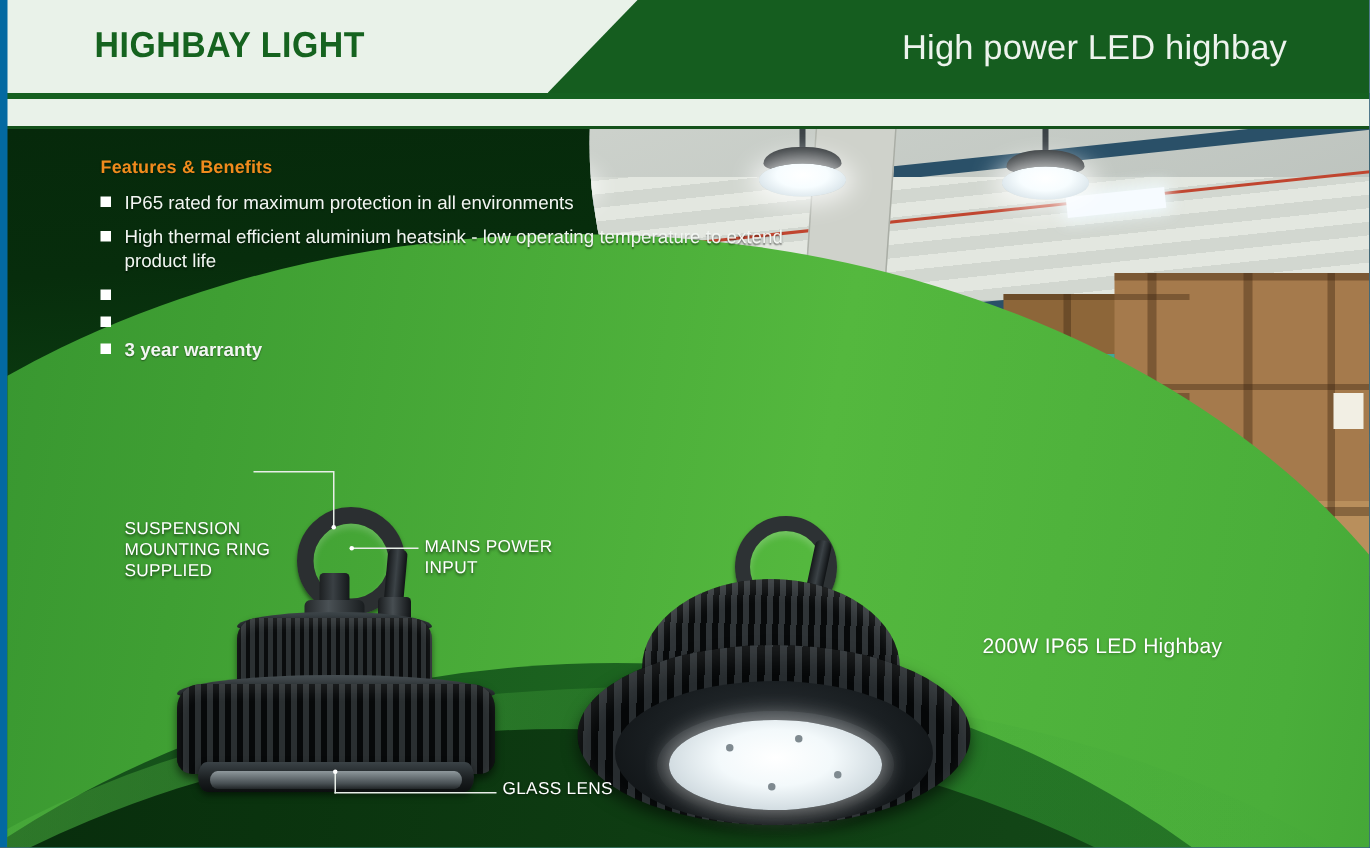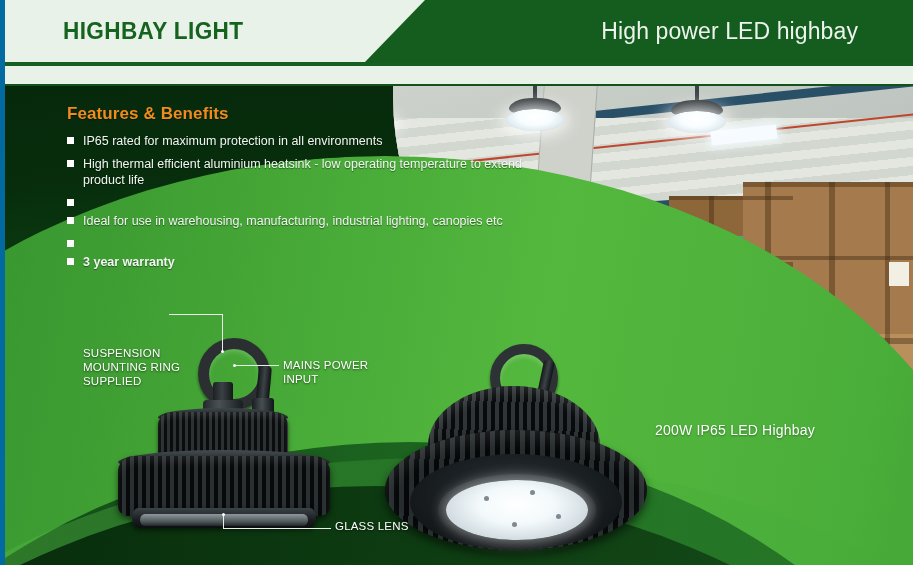--- a/index.html
+++ b/index.html
@@ -119,21 +119,21 @@
     background:linear-gradient(98deg,rgba(90,190,70,.45),rgba(60,160,55,.18) 60%,rgba(40,120,40,0));
     border-radius:50% 50% 0 0/100% 100% 0 0;
   }
 
   
   #features{
     position:absolute;left:62px;top:18px;width:460px;
     color:#ffffff;
   }
   #features-title{
-    color:#f08b1d;font-size:17px;font-weight:bold;letter-spacing:.1px;
+    color:#f08b1d;font-size:12px;font-weight:bold;letter-spacing:.1px;
     margin:0 0 9px 0;
     text-shadow:0 1px 1px rgba(0,0,0,.4);
   }
   .feat{
     display:flex;align-items:flex-start;margin-bottom:7px;
     font-size:12.5px;line-height:1.28;
     color:#f2f6f2;
     text-shadow:0 1px 1px rgba(0,0,0,.45);
   }
   .feat .sq{
@@ -411,24 +411,20 @@
       </div>
       <div class="feat">
         <span class="sq"></span>
         <span class="txt">High thermal efficient aluminium heatsink - low operating temperature to extend product life</span>
       </div>
       <div class="feat">
         <span class="sq"></span>
       </div>
       <div class="feat">
         <span class="sq"></span>
-        <span class="txt">Ideal for use in warehousing, manufacturing, industrial lighting, canopies etc</span>
-      </div>
-      <div class="feat">
-        <span class="sq"></span>
       </div>
       <div class="feat bold">
         <span class="sq"></span>
         <span class="txt">3 year warranty</span>
       </div>
     </div>
 
     <div id="lamp-left">
       <div class="ring"></div>
       <div class="ring-neck"></div>

